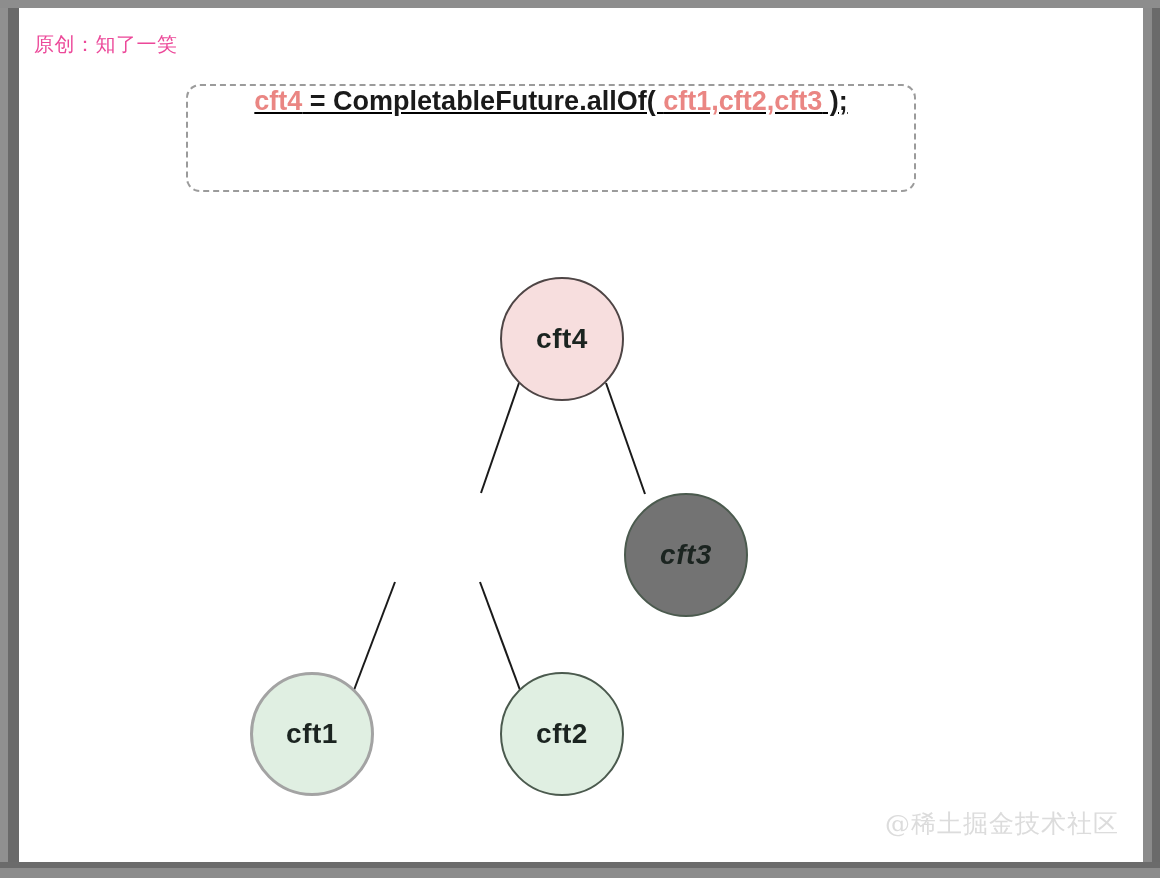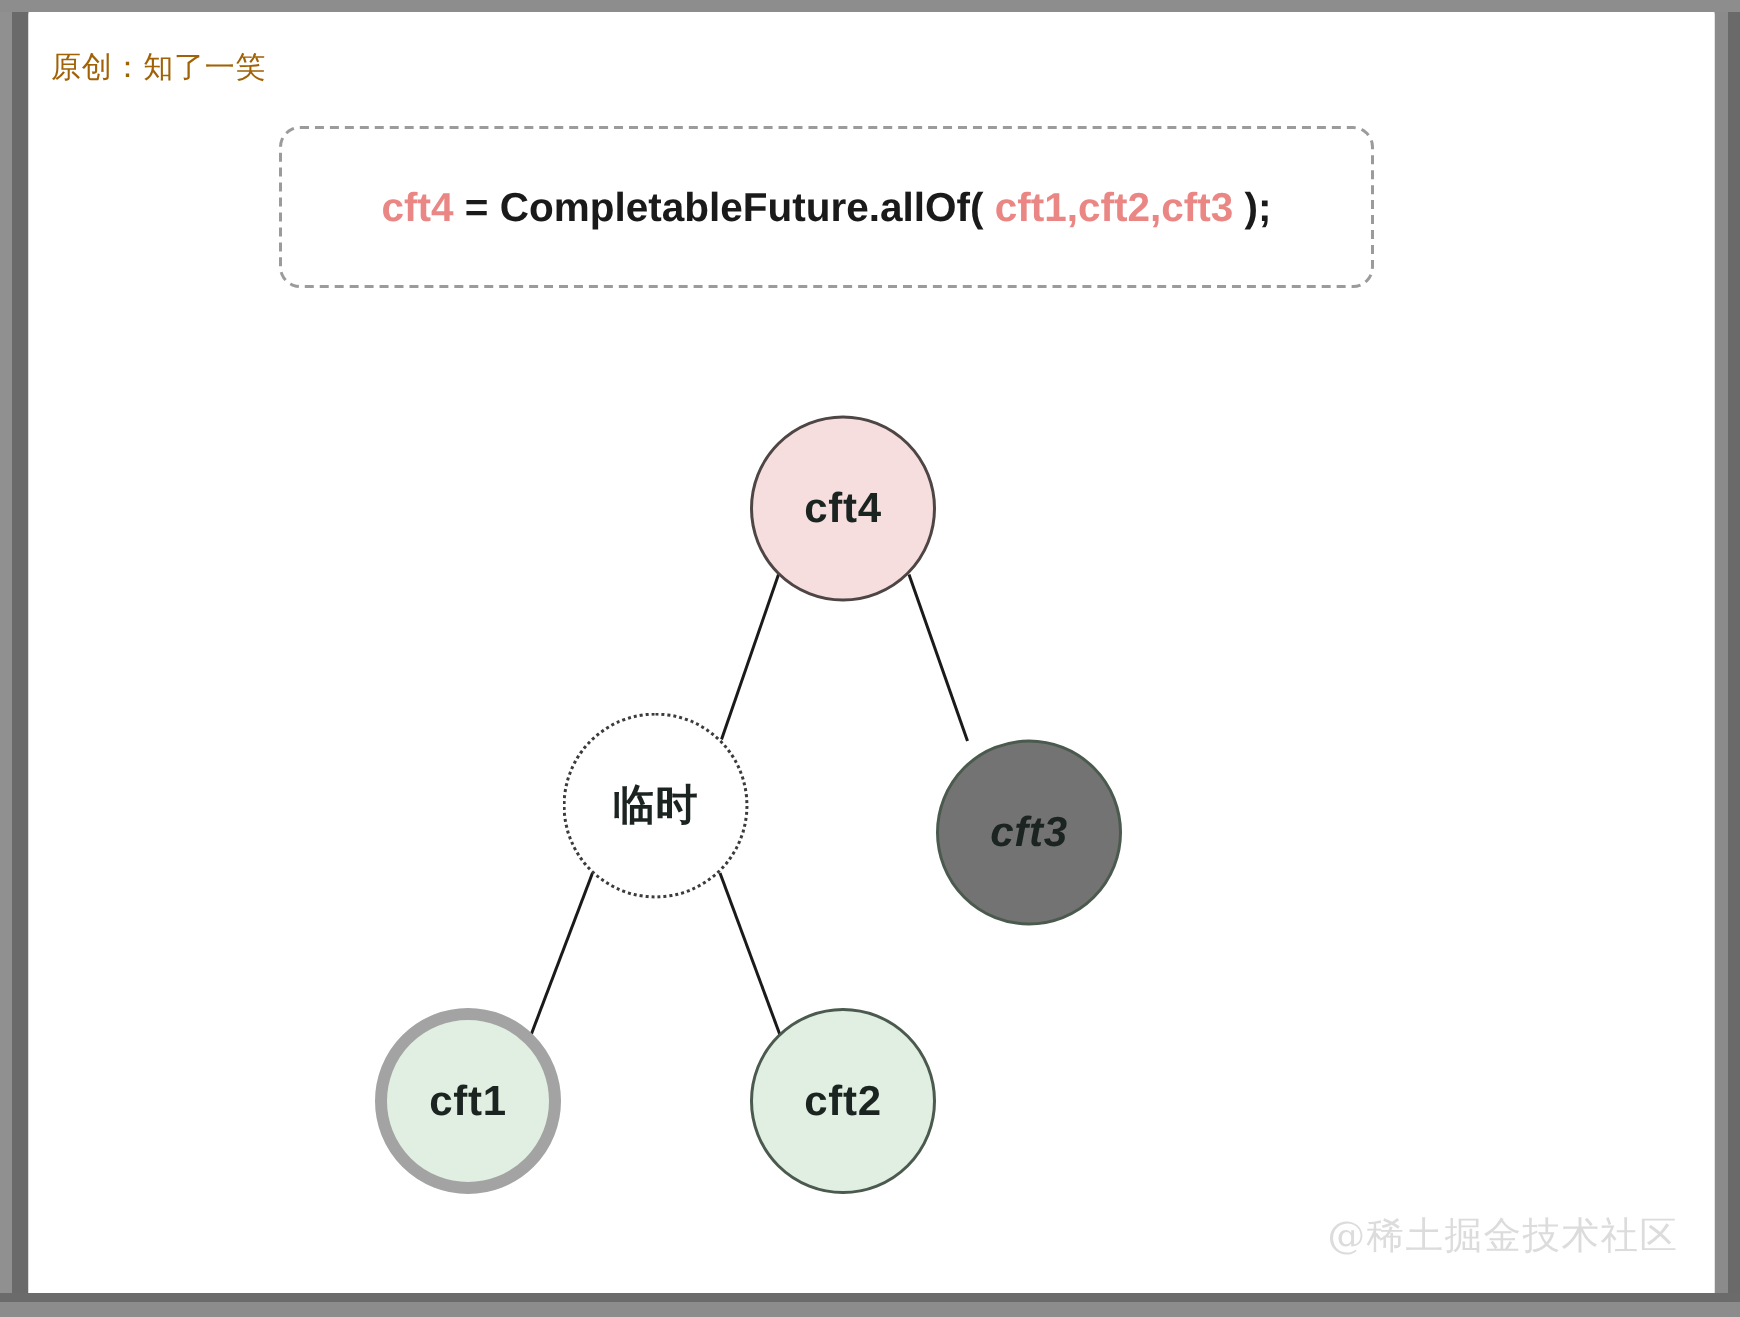--- a/index.html
+++ b/index.html
@@ -37,37 +37,38 @@
     height: 853px;
     background: #ffffff;
     overflow: hidden;
   }
 
   .credit {
     position: absolute;
     left: 15px;
     top: 22px;
     font-size: 20px;
-    color: #a16207;
+    color: #ec4899;
     letter-spacing: 0.5px;
     white-space: nowrap;
   }
 
   .code-box {
     position: absolute;
     left: 167px;
     top: 75px;
     width: 726px;
     height: 104px;
     border: 2px dashed #9b9b9b;
     border-radius: 14px;
     background: #ffffff;
     display: flex;
-    align-items: center;
+    align-items: flex-start;
     justify-content: center;
+    text-decoration: underline;
   }
   .code-text {
     font-family: "Liberation Sans", "DejaVu Sans", sans-serif;
     font-size: 27px;
     font-weight: bold;
     color: #1a1a1a;
     white-space: nowrap;
     letter-spacing: 0px;
   }
   .code-text .accent { color: #ea8683; }
@@ -113,21 +114,21 @@
     left: 605px; top: 484px;
     width: 124px; height: 124px;
     background: #737373;
     border: 2px solid #4b5a4e;
     font-style: italic;
   }
   .node-cft1 {
     left: 231px; top: 663px;
     width: 124px; height: 124px;
     background: #e0efe2;
-    border: 8px solid #a3a3a3;
+    border: 3px solid #a3a3a3;
   }
   .node-cft2 {
     left: 481px; top: 663px;
     width: 124px; height: 124px;
     background: #e0efe2;
     border: 2px solid #4b5a4e;
     text-align: right;
   }
 
   .watermark {
@@ -172,23 +173,20 @@
 
       <line x1="376" y1="573" x2="335" y2="681" stroke="#1a1a1a" stroke-width="2"></line>
 
       <line x1="461" y1="573" x2="501" y2="681" stroke="#1a1a1a" stroke-width="2"></line>
     </svg>
 
     <div class="node node-cft4">
       <span class="node-label">cft4</span>
     </div>
 
-    <div class="node node-temp">
-      <span class="node-label">临时</span>
-    </div>
 
     <div class="node node-cft3">
       <span class="node-label">cft3</span>
     </div>
 
     <div class="node node-cft1">
       <span class="node-label">cft1</span>
     </div>
 
     <div class="node node-cft2">

